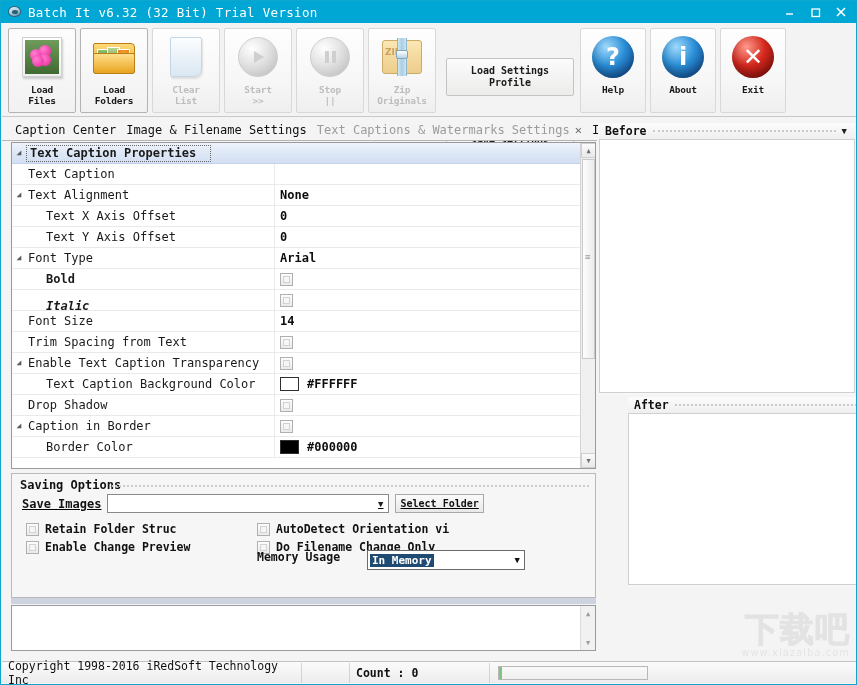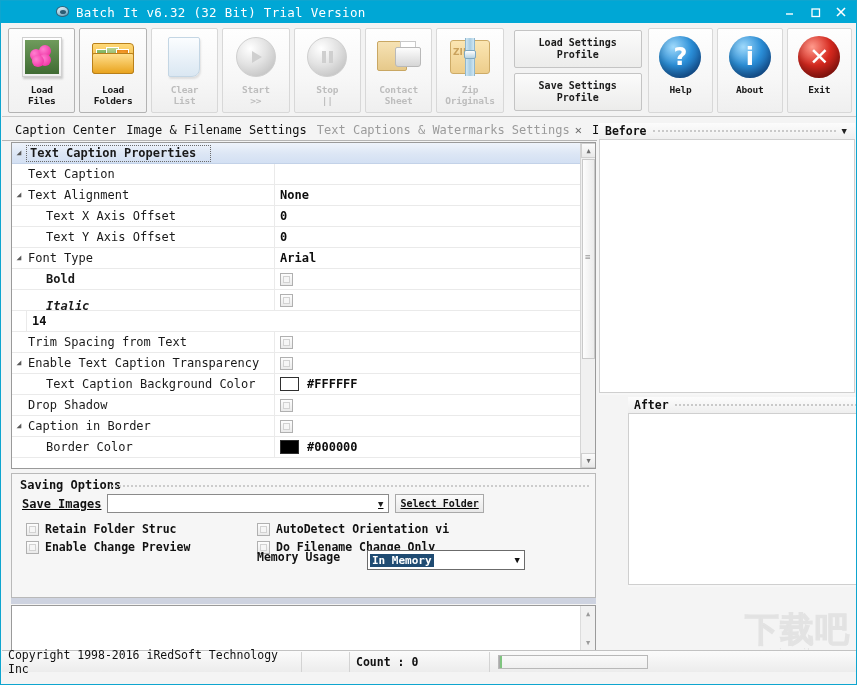--- a/index.html
+++ b/index.html
@@ -17,21 +17,21 @@
     background: #f4f4f4;
     border: 1px solid #0ea5cf;
     overflow: hidden;
   }
 
   
   .titlebar {
     position: absolute; left: 0; top: 0;
     width: 855px; height: 22px;
     background: #00a7d5;
-    display: flex; align-items: center; padding-left: 48px;
+    display: flex; align-items: center;
   }
   .title-icon {
     width: 16px; height: 16px; margin: 0 5px 0 6px;
     position: relative; flex: none;
   }
   .title-icon .disc {
     position: absolute; left: 1px; top: 2px;
     width: 13px; height: 11px; border-radius: 50% 50% 45% 45%;
     background: linear-gradient(160deg,#e9f6fb 0%, #9fc8db 55%, #5b8fa8 100%);
     border: 1px solid #31647c;
@@ -195,20 +195,21 @@
     margin-left: 6px; margin-top: 2px; margin-right: 6px;
   }
   .profile-btn {
     width: 128px; height: 38px;
     background: linear-gradient(180deg,#fbfbfb,#ececeb);
     border: 1px solid #c4c4c4; border-radius: 2px;
     display:flex;align-items:center;justify-content:center;
     text-align:center; font-size:10px; font-weight:bold;
     line-height: 12px; white-space: pre-line; color:#1b1b1b;
     font-family:"DejaVu Sans Mono","Liberation Mono",monospace;
+    margin-top:28px;
   }
 
   
   .tabstrip {
     position:absolute; left:1px; top:118px;
     width: 595px; height: 22px;
     display:flex; align-items:flex-end;
     background:#f4f4f4;
     border-bottom:1px solid #b5b5b5;
     padding-left: 8px;
@@ -410,21 +411,21 @@
   .rhead .rarrow { font-size:9px; color:#222; padding-right:8px; }
   .rbody { background:#ffffff; border:1px solid #cfcfcf; }
 
   .right-top-strip {
     position:absolute; left:597px; top:118px; width:258px; height:10px;
     background:#f4f4f4;
   }
 
   
   .statusbar {
-    position:absolute; left:1px; bottom:12px;
+    position:absolute; left:1px; bottom:1px;
     width: 854px; height: 22px;
     background: linear-gradient(180deg,#fbfbfb,#ececec);
     border-top:1px solid #c2c2c2;
     display:flex; align-items:center;
   }
   .sb-cell {
     height: 20px; display:flex; align-items:center;
     padding: 0 6px; font-size:11.5px; color:#111;
     font-family:"DejaVu Sans Mono","Liberation Mono",monospace;
     border-right:1px solid #d3d3d3;
@@ -552,31 +553,20 @@
           <svg width="18" height="18" viewBox="0 0 18 18">
               <rect x="4" y="3" width="4" height="12" fill="#cfcfcf"></rect>
               <rect x="11" y="3" width="4" height="12" fill="#cfcfcf"></rect>
             </svg>
         </div>
       </div>
       <div class="tlabel">Stop
 ||</div>
     </div>
 
-    <div class="tbtn disabled">
-      <div class="glyph">
-        <div class="ic-printer">
-            <div class="box"></div>
-            <div class="sheet"></div>
-            <div class="prn"></div>
-          </div>
-      </div>
-      <div class="tlabel">Contact
-Sheet</div>
-    </div>
 
     <div class="tbtn disabled">
       <div class="glyph">
         <div class="ic-zip">
             <div class="z"></div>
             <div class="ztext">ZIP</div>
             <div class="strip"></div>
             <div class="pull"></div>
           </div>
       </div>
@@ -685,20 +675,21 @@
           </div>
           <div class="prow">
             <div class="expander"></div>
             <div class="pname ind1 italic">Italic</div>
             <div class="pval">
               <span class="cbx"></span>
             </div>
           </div>
           <div class="prow">
             <div class="expander"></div>
+            <div class="pname">Font Size</div>
             <div class="pval">
               <span>14</span>
             </div>
           </div>
           <div class="prow">
             <div class="expander"></div>
             <div class="pname">Trim Spacing from Text</div>
             <div class="pval">
               <span class="cbx"></span>
             </div>

